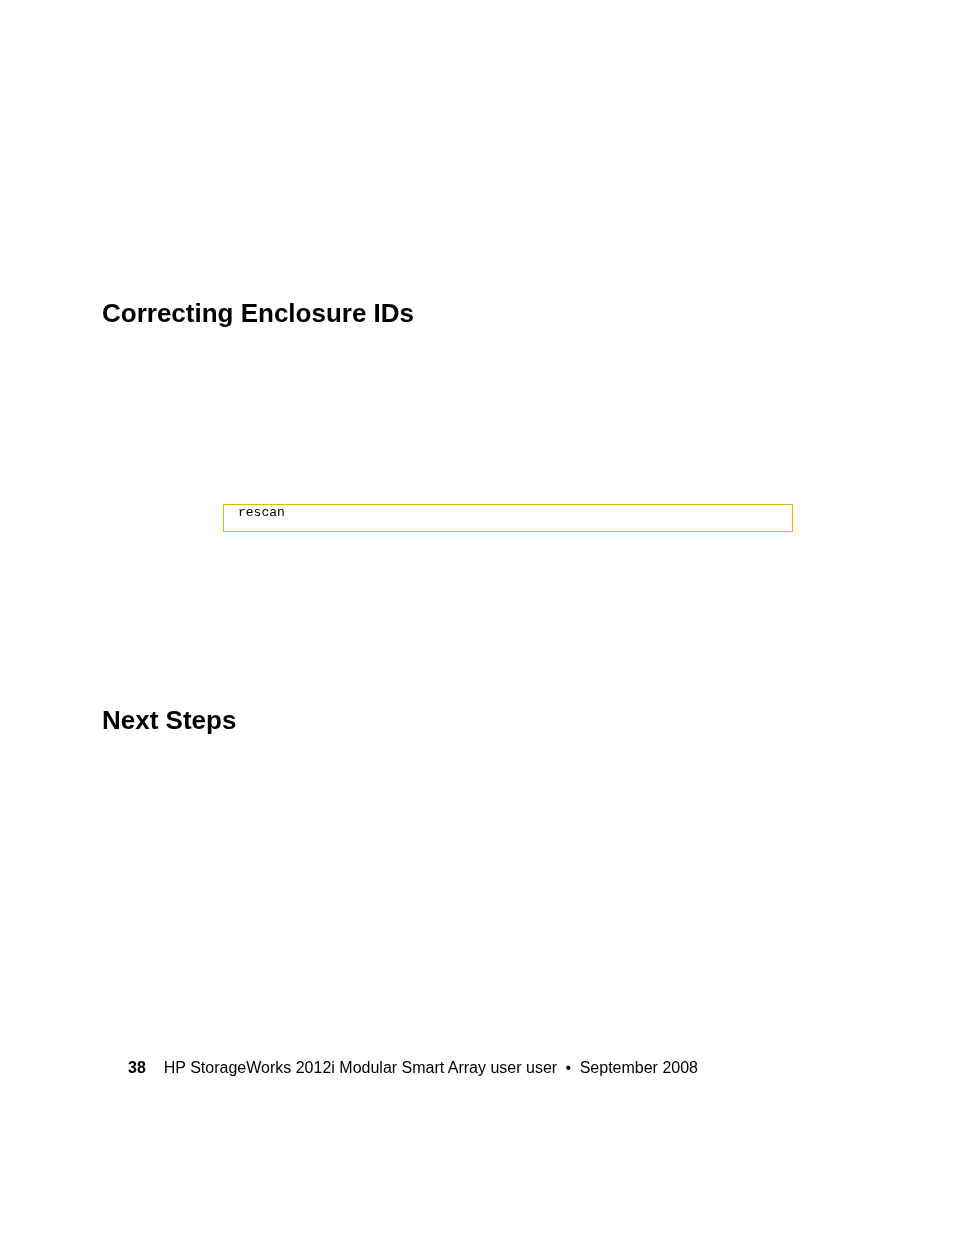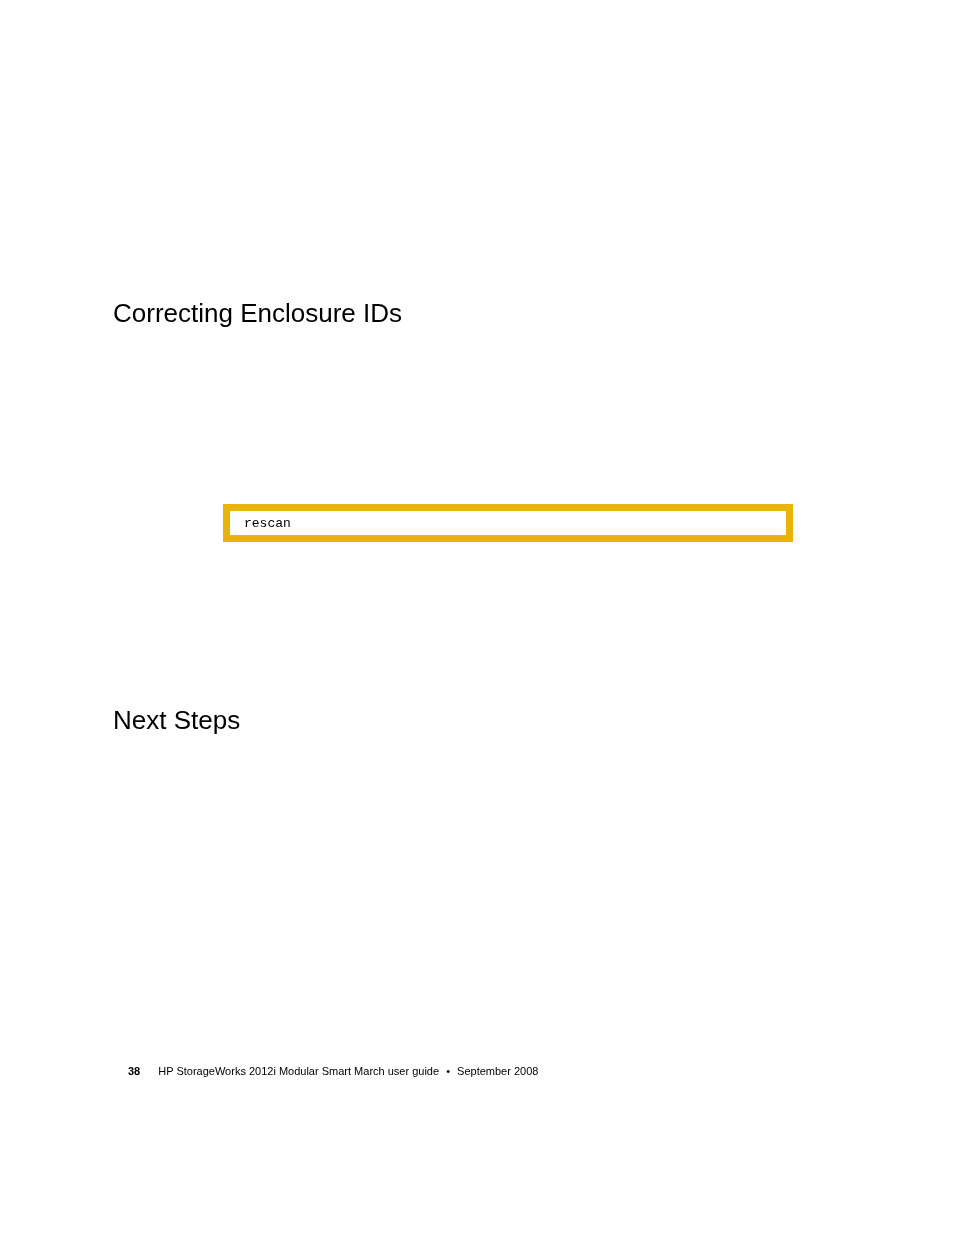--- a/index.html
+++ b/index.html
@@ -12,52 +12,52 @@
     position: relative;
     color: #000;
   }
   .page {
     position: relative;
     width: 100%;
     height: 100%;
   }
   .heading {
     position: absolute;
-    font-weight: 400;
+    font-weight: 700;
     font-size: 26px;
-    left: 113px;
+    left: 102px;
   }
   .heading1 {
     top: 298px;
   }
   .heading2 {
     top: 675px;
     margin-top: 30px;
   }
   .code-box {
     position: absolute;
     left: 223px;
     top: 504px;
     width: 570px;
-    height: 38px;
-    border: 7px solid #eab308;
+    height: 28px;
+    border: 1px solid #eab308;
     box-sizing: border-box;
     padding-left: 14px;
     display: flex;
-    align-items: center;
+    align-items: flex-start;
   }
   .code-text {
     font-family: "Courier New", Courier, monospace;
     font-size: 13px;
   }
   .footer {
     position: absolute;
     bottom: 158px;
     left: 128px;
-    font-size: 11px;
+    font-size: 16px;
     display: flex;
     align-items: baseline;
     gap: 18px;
   }
   .footer .page-num {
     font-weight: 700;
   }
   .footer .bullet {
     margin: 0 4px;
   }
@@ -71,19 +71,19 @@
 
   <div class="code-box">
     <span class="code-text">rescan</span>
   </div>
 
   <div class="heading heading2">Next Steps</div>
 
   <div class="footer">
     <span class="page-num">38</span>
     <span>
-      <span>HP StorageWorks 2012i Modular Smart March user guide</span>
+      <span>HP StorageWorks 2012i Modular Smart Array user user</span>
       <span class="bullet">•</span>
       <span>September 2008</span>
     </span>
   </div>
 
 </div>
 
 </body></html>

